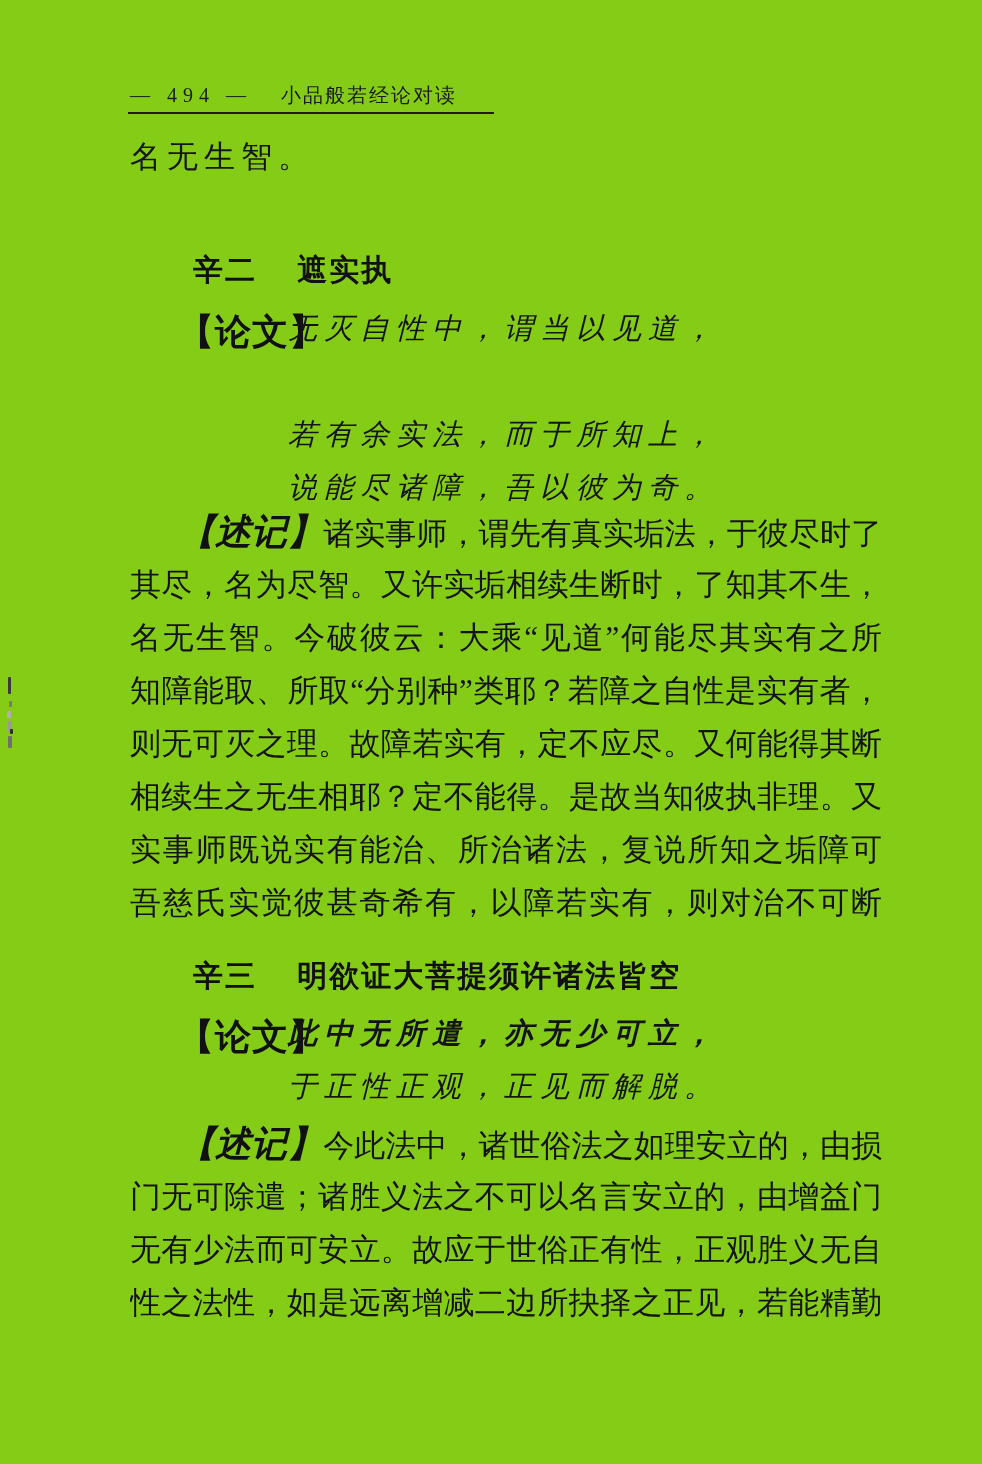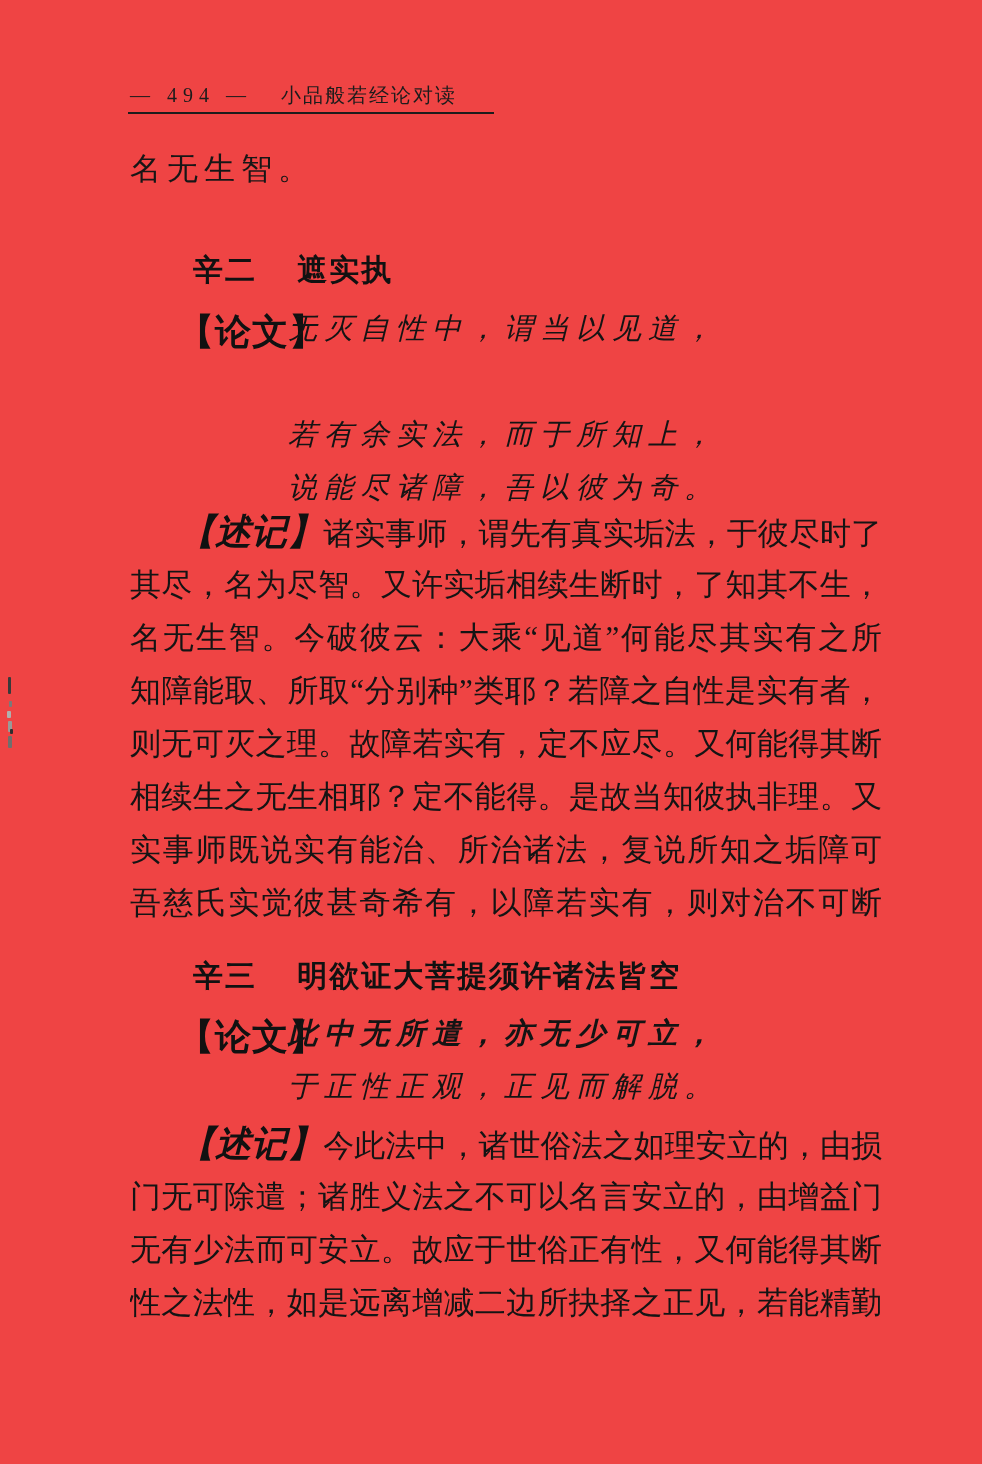--- a/index.html
+++ b/index.html
@@ -1,38 +1,38 @@
 <!DOCTYPE html>
 <html><head>
 <meta charset="utf-8">
 <style>
   html,body { margin:0; padding:0; background:#e8e8e6; }
   .page {
     position:relative;
     width:982px; height:1464px;
     margin:0 auto;
-    background:#ef4444;
+    background:#84cc16;
     color:#161616;
     font-family:"Liberation Serif","DejaVu Serif",serif;
     overflow:hidden;
   }
   
   .header {
     position:absolute; left:130px; top:82px;
     font-size:20px; letter-spacing:2px; white-space:nowrap;
     color:#1c1c1c;
   }
   .header .pgnum { letter-spacing:6px; margin-right:22px; }
   .header-rule {
     position:absolute; left:128px; top:112px;
     width:366px; height:2px; background:#1c1c1c;
   }
   
   .opening {
-    position:absolute; left:130px; top:148px;
+    position:absolute; left:130px; top:136px;
     font-size:31px; letter-spacing:6px;
   }
   
   .sect-heading {
     position:absolute; left:193px;
     font-family:"Liberation Sans","DejaVu Sans",sans-serif;
     font-weight:700; font-size:30px; letter-spacing:2px;
     white-space:nowrap; color:#111;
   }
   .sect-heading .hnum { margin-right:30px;margin-top:44px; }
@@ -107,21 +107,21 @@
     <span>明欲证大菩提须许诸法皆空</span>
   </div>
 
   <div class="lunwen-label" style="top:1013px;">【论文】</div>
   <div class="verse-line" style="top:1014px;font-weight:bold;">此中无所遣，亦无少可立，</div>
   <div class="verse-line" style="top:1067px;">于正性正观，正见而解脱。</div>
 
   <div class="para" style="top:1117px;">
     <div class="jline indent"><span class="shuji-label">【述记】</span><span>今此法中，诸世俗法之如理安立的，由损减</span></div>
     <div class="jline">门无可除遣；诸胜义法之不可以名言安立的，由增益门</div>
-    <div class="jline">无有少法而可安立。故应于世俗正有性，又何能得其断</div>
+    <div class="jline">无有少法而可安立。故应于世俗正有性，正观胜义无自</div>
     <div class="jline">性之法性，如是远离增减二边所抉择之正见，若能精勤</div>
   </div>
 
   <div class="artifact a1"></div>
   <div class="artifact a2"></div>
   <div class="artifact a3"></div>
   <div class="artifact a4"></div>
   <div class="artifact a5"></div>
   <div class="artifact a6"></div>
 

